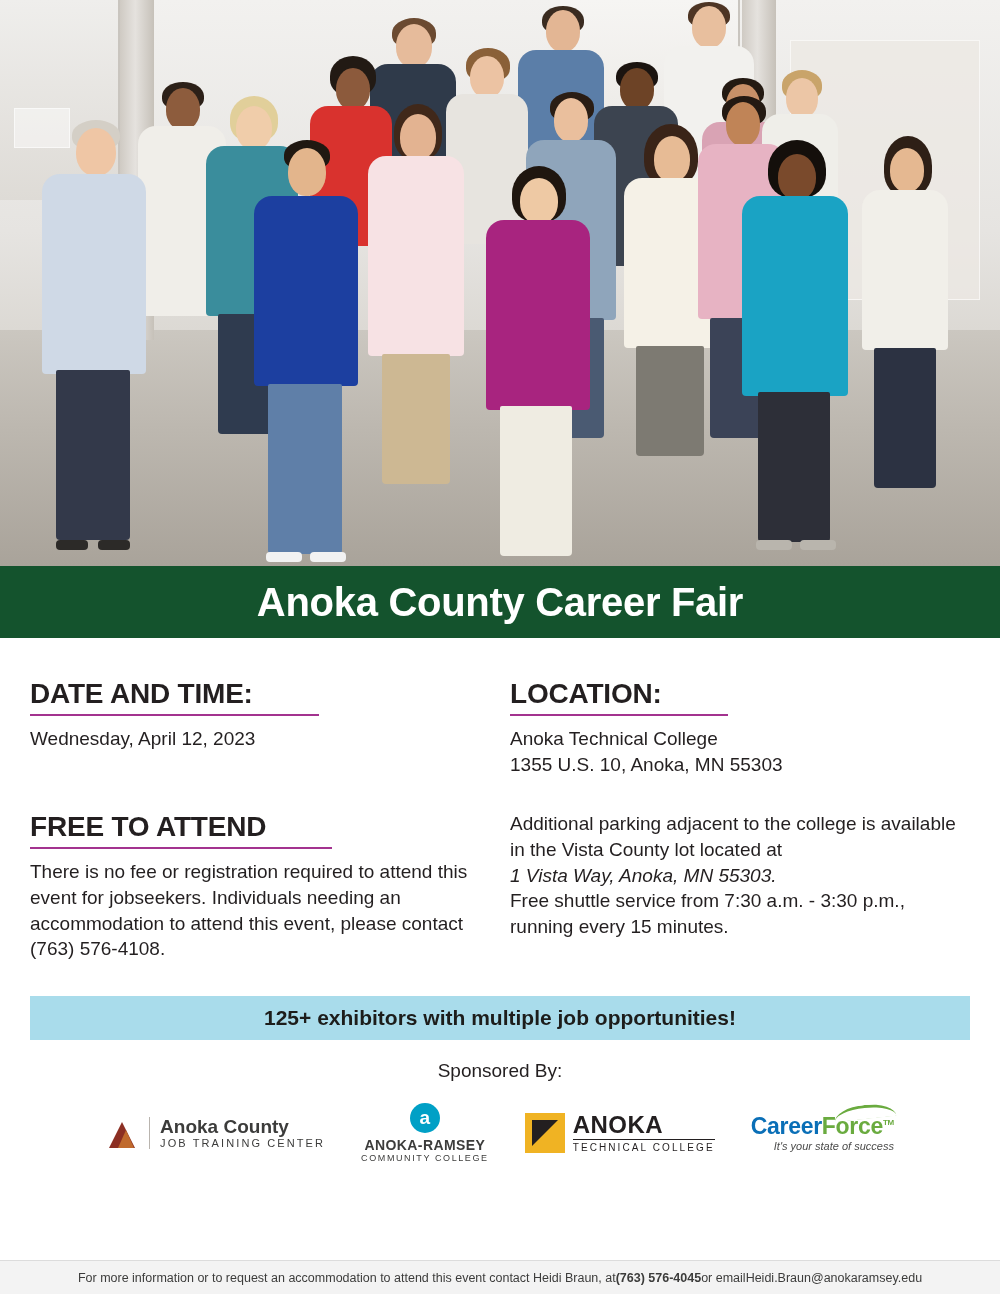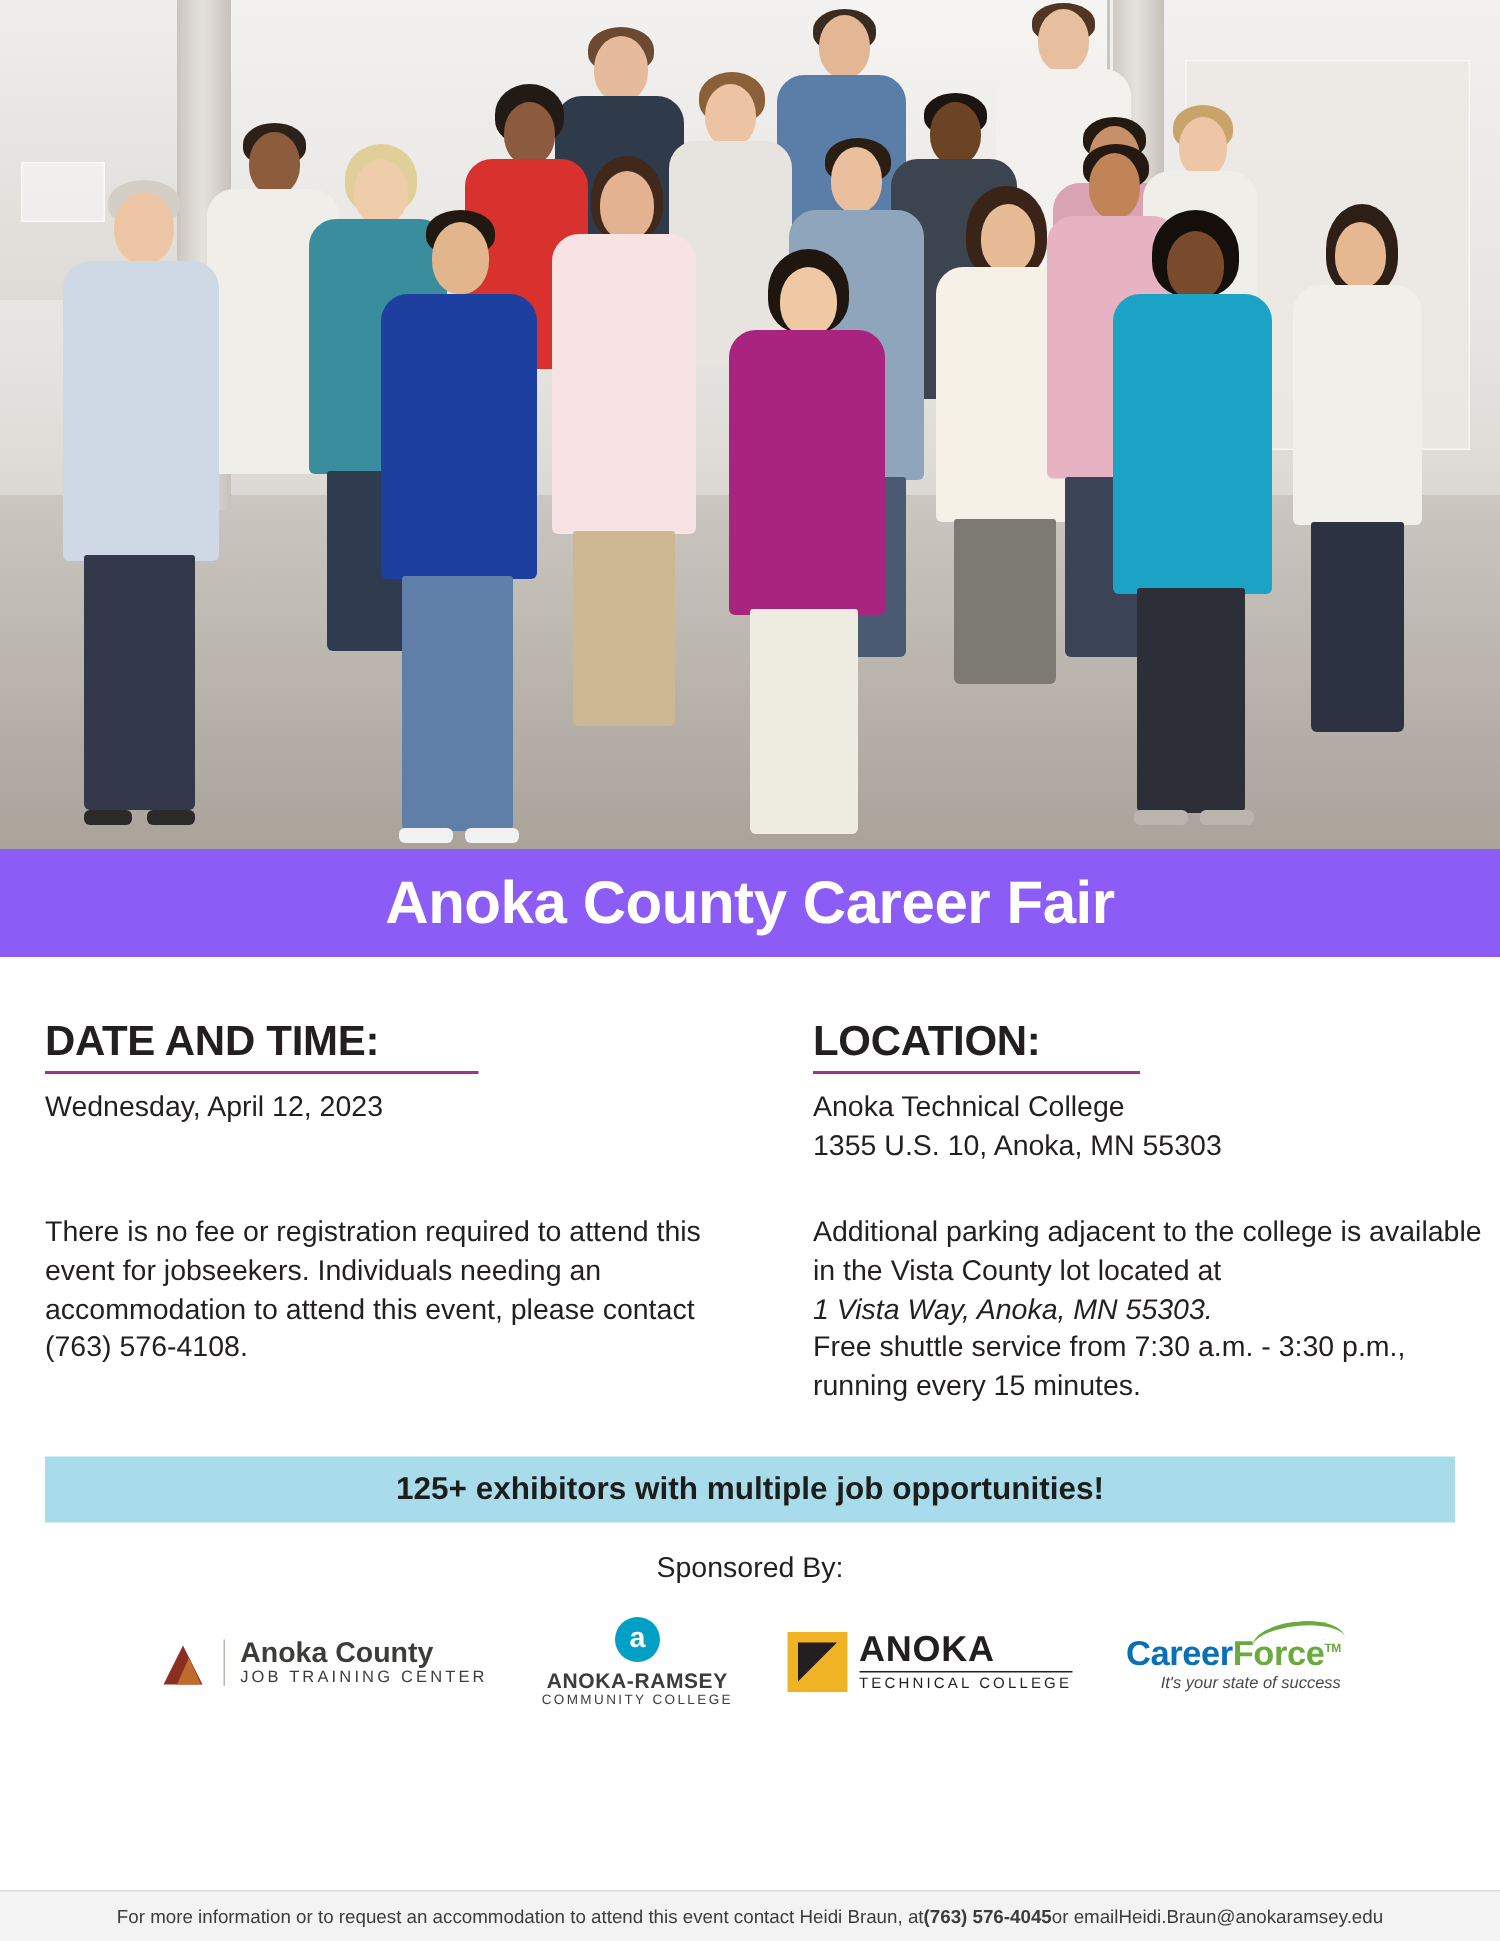--- a/index.html
+++ b/index.html
@@ -55,40 +55,39 @@
   .p-legs {
     position:absolute; border-radius:2px 2px 4px 4px;
   }
   .p-shoe {
     position:absolute; height:10px; border-radius:4px; background:#2c2a28;
   }
 
   
   .title-band {
     width:1000px; height:72px;
-    background:#8b5cf6;
+    background:#14532d;
     display:flex; align-items:center; justify-content:center;
   }
   .title-band h1 {
     margin:0;
     color:#ffffff;
     font-size:40px;
     font-weight:bold;
     letter-spacing:-0.3px;
   }
 
   
   .content {
     padding:40px 30px 0 30px;
   }
   .info-grid {
     display:grid;
     grid-template-columns:480px 470px;
     row-gap:34px;
-    gap:32px;
   }
   .block { padding-right:18px; }
   .block h2 {
     margin:0 0 10px 0;
     font-size:28px;
     font-weight:bold;
     letter-spacing:-0.2px;
     color:#231f20;
     display:inline-block;
     border-bottom:2px solid #a3328f;
@@ -342,20 +341,21 @@
       <p>Wednesday, April 12, 2023</p>
     </div>
 
     <div class="block">
       <h2>LOCATION:</h2>
       <p>Anoka Technical College</p>
       <p>1355 U.S. 10, Anoka, MN 55303</p>
     </div>
 
     <div class="block">
+      <h2>FREE TO ATTEND</h2>
       <p>There is no fee or registration required to attend this event for jobseekers. Individuals needing an accommodation to attend this event, please contact (763) 576-4108.</p>
     </div>
 
     <div class="block">
       <p>Additional parking adjacent to the college is available in the Vista County lot located at</p>
       <p class="ital" style="font-style:italic">1 Vista Way, Anoka, MN 55303.</p>
       <p>Free shuttle service from 7:30 a.m. - 3:30 p.m.,</p>
       <p>running every 15 minutes.</p>
     </div>
 

